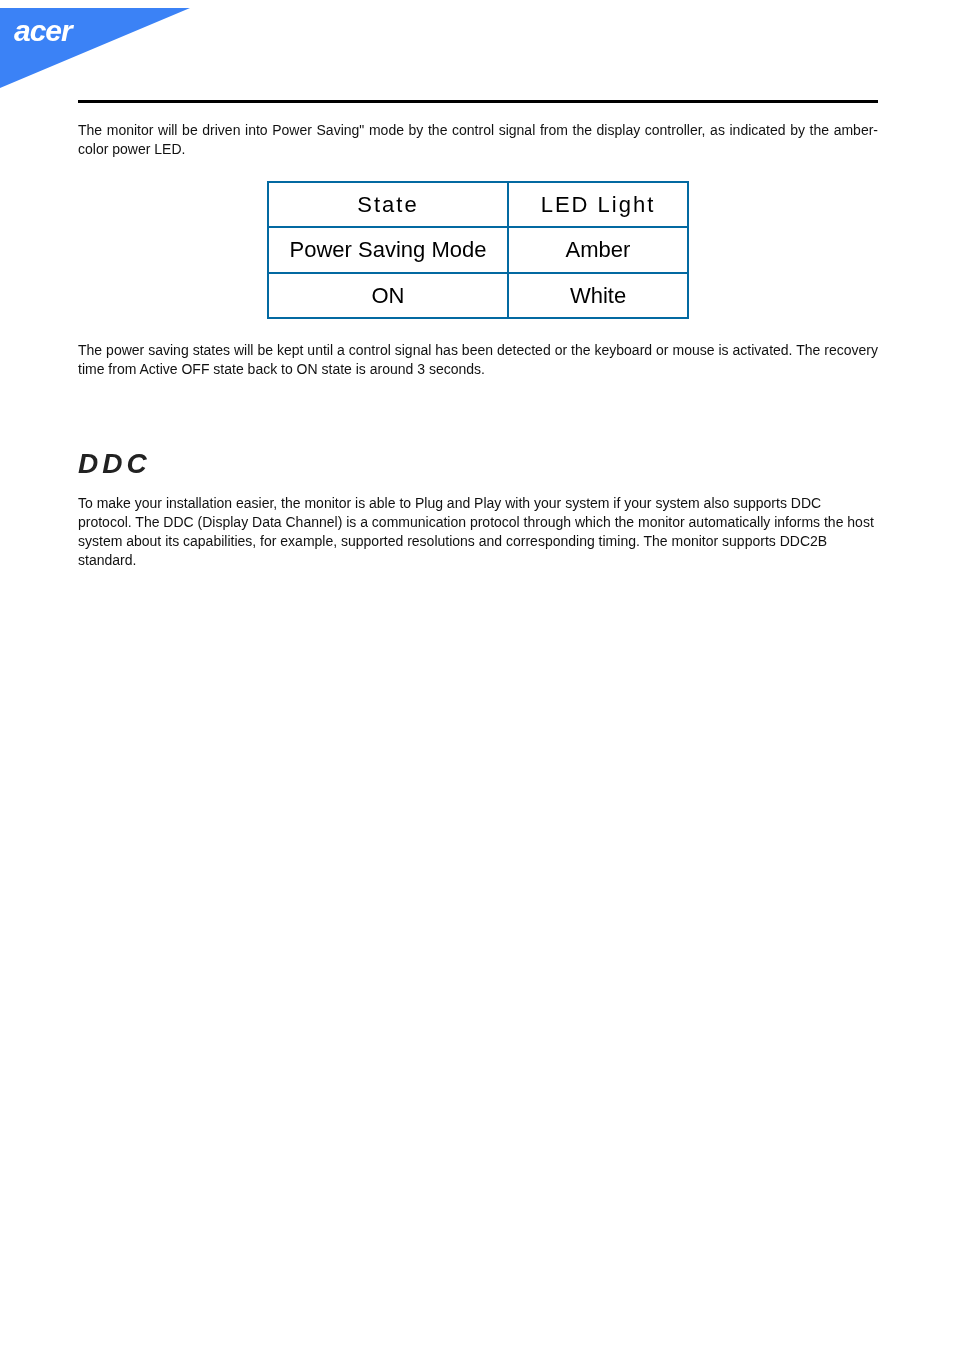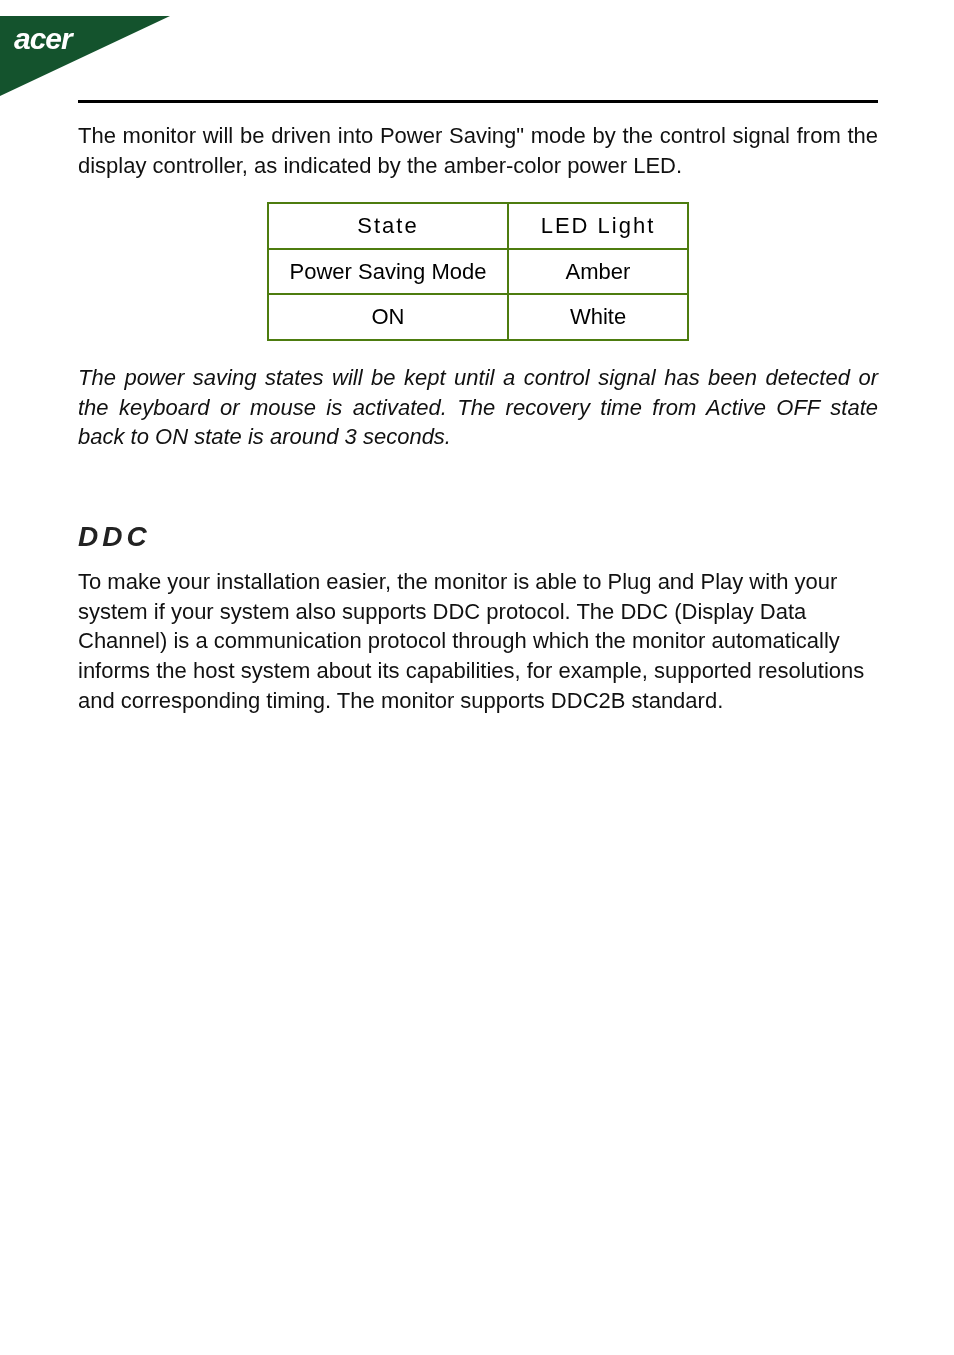--- a/index.html
+++ b/index.html
@@ -13,26 +13,27 @@
   }
   .page {
     position: relative;
     width: 954px;
     height: 1355px;
     box-sizing: border-box;
   }
   
   .corner-tab {
     position: absolute;
-    top: 16px;
+    top: 8px;
     left: 0;
     width: 170px;
     height: 80px;
-    background: #14532d;
+    background: #3b82f6;
     clip-path: polygon(0 0, 100% 0, 0 100%);
+    padding-left: 20px;
   }
   .corner-tab .logo {
     position: absolute;
     top: 6px;
     left: 14px;
     color: #ffffff;
     font-family: "Segoe UI", Arial, sans-serif;
     font-weight: 700;
     font-style: italic;
     font-size: 30px;
@@ -52,40 +53,39 @@
   }
   .h-italic {
     font-style: italic;
     font-weight: 600;
     font-size: 28px;
     letter-spacing: 3px;
     margin: 0 0 6px 0;
     color: #222;
   }
   .body-text {
-    font-size: 22px;
+    font-size: 14px;
     line-height: 1.35;
     margin: 0 0 22px 0;
     color: #111;
     text-align: justify;
   }
   .body-text.after-table {
     margin-top: 22px;
-    font-style: italic;
   }
   .table-wrap {
     display: flex;
     justify-content: center;
     margin: 6px 0 6px 0;
   }
   table.led {
     border-collapse: collapse;
   }
   table.led th, table.led td {
-    border: 2px solid #4d7c0f;
+    border: 2px solid #0369a1;
     text-align: center;
     vertical-align: middle;
     font-size: 22px;
     padding: 8px 14px;
     line-height: 1.25;
   }
   table.led th {
     font-weight: 400;
     letter-spacing: 2px;
   }

